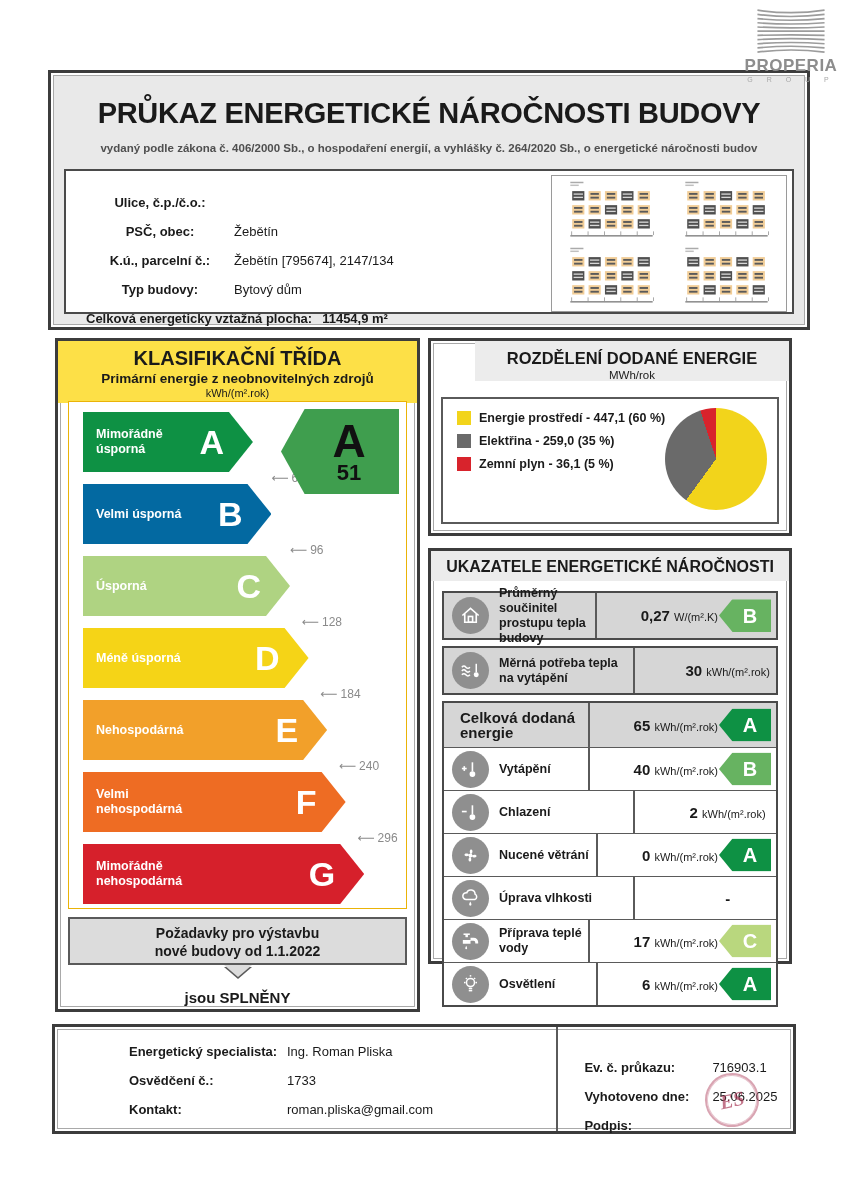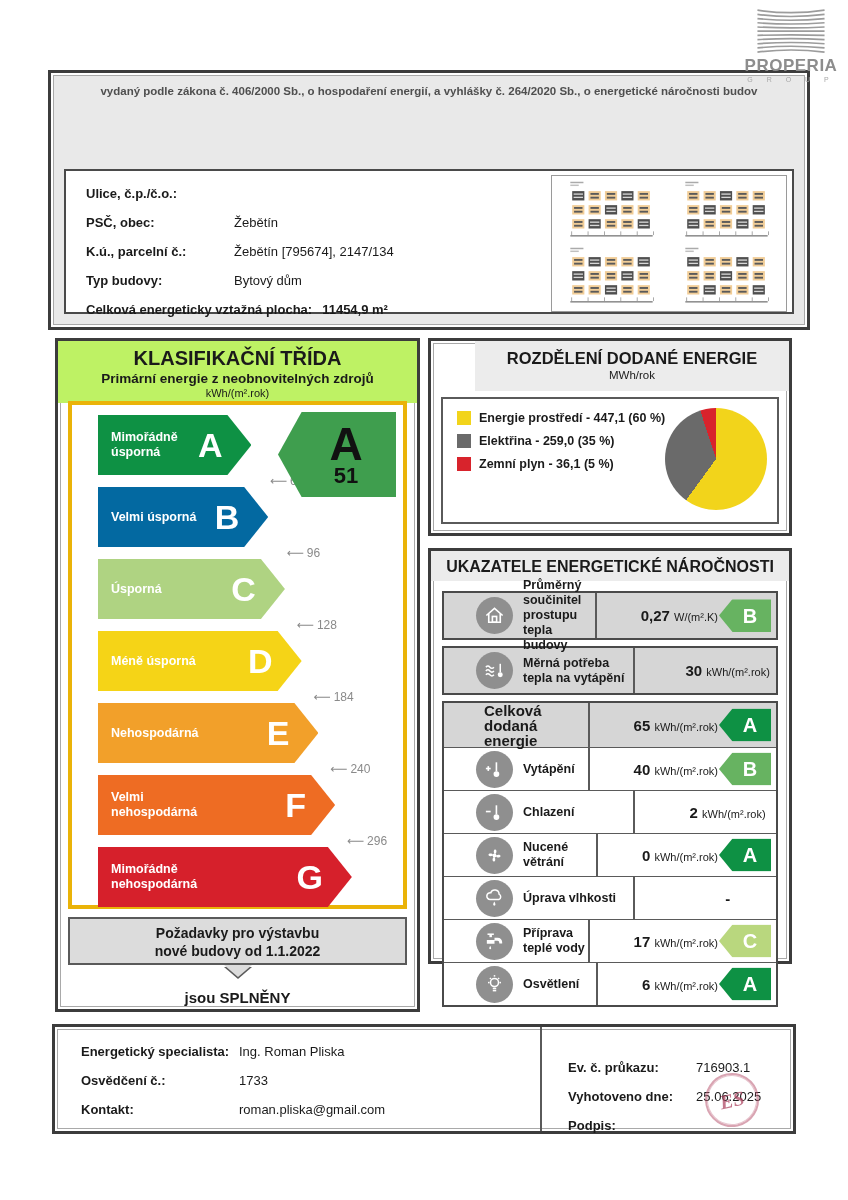--- a/index.html
+++ b/index.html
@@ -18,39 +18,39 @@
   
   .panel{border:3px solid #3c3c3c;box-sizing:border-box;background:#fff;
          box-shadow:inset 0 0 0 2px #ffffff, inset 0 0 0 3px #a9a9a9;}
 
   
   .header-box{left:48px;top:70px;width:762px;height:260px;background:#e9e9e9;}
   .header-title{font-size:29px;font-weight:bold;letter-spacing:-.3px;text-align:center;margin-top:24px;}
   .header-sub{font-size:11.5px;font-weight:bold;color:#4f4f4f;text-align:center;margin-top:12px;}
   .info-box{position:absolute;left:13px;right:13px;top:96px;bottom:13px;background:#fff;
             border:2px solid #4a4a4a;box-sizing:border-box;}
-  .info-fields{position:absolute;left:20px;top:15px;width:480px;}
+  .info-fields{position:absolute;left:20px;top:24px;width:480px;text-align:center;}
   .info-row{display:flex;margin-bottom:13px;font-size:13px;line-height:16px;}
   .info-label{font-weight:bold;width:148px;flex:none;}
   .info-value{}
   .info-row.wide .info-label{width:auto;margin-right:10px;}
   .info-row.wide .info-value{font-weight:bold;}
   .plans-box{position:absolute;right:5px;top:4px;width:236px;height:137px;background:#fff;
              border:1px solid #9a9a9a;display:grid;grid-template-columns:1fr 1fr;grid-template-rows:1fr 1fr;
              padding:2px;box-sizing:border-box;}
   .plan-thumb{width:100%;height:100%;}
 
   
   .class-panel{left:55px;top:338px;width:365px;height:674px;}
-  .class-head{background:#bef264;padding:6px 0 4px;text-align:center;}
+  .class-head{background:#fde047;padding:6px 0 4px;text-align:center;}
   .kt-title{font-size:20px;font-weight:bold;}
   .kt-sub{font-size:13.5px;font-weight:bold;margin-top:1px;}
   .kt-unit{font-size:11px;margin-top:1px;}
   .arrows-box{position:absolute;left:10px;right:10px;top:60px;height:508px;background:#fff;
-              border:4px solid #eab308;padding:10px 26px;box-sizing:border-box;}
+              border:1px solid #eab308;padding:10px 14px;box-sizing:border-box;}
   .class-row{position:relative;height:60px;margin-bottom:12px;}
   .class-arrow{position:relative;height:60px;width:var(--w);
                clip-path:polygon(0 0, calc(100% - 24px) 0, 100% 50%, calc(100% - 24px) 100%, 0 100%);}
   .class-label{position:absolute;left:13px;top:50%;transform:translateY(-50%);
                color:#fff;font-weight:bold;font-size:12.5px;line-height:15px;width:118px;}
   .class-letter{position:absolute;right:29px;top:50%;transform:translateY(-50%);
                 color:#fff;font-weight:bold;font-size:34px;}
   .class-threshold{position:absolute;top:calc(100% + 1px);left:0;width:calc(var(--w) + 52px);
                    text-align:right;font-size:12px;color:#8a8a8a;line-height:11px;}
   .th-arrow{letter-spacing:-1px;margin-right:4px;}
@@ -62,56 +62,56 @@
   .req-box{position:absolute;left:10px;right:10px;top:576px;height:48px;background:#dcdcdc;
            border:2px solid #5a5a5a;box-sizing:border-box;text-align:center;
            font-size:14px;font-weight:bold;line-height:18px;padding-top:5px;}
   .req-notch{position:absolute;left:50%;top:624px;transform:translateX(-50%);
              width:0;height:0;border-left:14px solid transparent;border-right:14px solid transparent;
              border-top:12px solid #dcdcdc;filter:drop-shadow(0 2px 0 #5a5a5a);}
   .req-result{position:absolute;left:0;right:0;top:648px;text-align:center;font-size:15px;font-weight:bold;}
 
   
   .dist-panel{left:428px;top:338px;width:364px;height:198px;}
-  .dist-head{background:#ececec;text-align:center;padding:8px 0 10px;margin-left:44px;}
+  .dist-head{background:#ececec;text-align:center;padding:8px 0 0;margin-left:44px;}
   .dist-title{font-size:16.5px;font-weight:bold;}
   .dist-unit{font-size:11.5px;margin-top:1px;}
   .dist-content{position:absolute;left:10px;right:10px;top:56px;bottom:9px;background:#fff;
                 border:2px solid #5a5a5a;box-sizing:border-box;display:flex;align-items:flex-start;}
   .legend{padding:12px 0 0 14px;flex:1;}
   .legend-item{display:flex;align-items:center;margin-bottom:9px;}
   .legend-swatch{width:14px;height:14px;flex:none;margin-right:8px;}
   .legend-label{font-size:12.5px;font-weight:bold;white-space:nowrap;}
   .pie{width:102px;height:102px;border-radius:50%;flex:none;margin:9px 14px 0 0;}
 
   
   .ind-panel{left:428px;top:548px;width:364px;height:416px;}
   .ind-head{background:#ececec;text-align:center;padding:7px 0 5px;font-size:16px;font-weight:bold;}
   .ind-content{position:absolute;left:6px;right:6px;top:34px;bottom:6px;background:#fff;padding:6px 5px;box-sizing:border-box;}
   .ind-row{display:flex;align-items:stretch;border:2px solid #4a4a4a;box-sizing:border-box;background:#d6d6d6;height:49px;margin-bottom:6px;}
   .ind-table{border:2px solid #4a4a4a;box-sizing:border-box;margin-top:2px;}
   .ind-trow{display:flex;align-items:stretch;background:#fff;height:43px;border-top:1px solid #5a5a5a;box-sizing:border-box;}
   .ind-trow:first-child{border-top:none;background:#d6d6d6;height:44px;}
-  .ind-left{flex:1 1 57%;display:flex;align-items:center;padding-left:8px;box-sizing:border-box;min-width:0;margin-left:24px;}
+  .ind-left{flex:1 1 57%;display:flex;align-items:center;padding-left:8px;box-sizing:border-box;min-width:0;}
   .ind-right{flex:0 0 43%;border-left:2px solid #5a5a5a;position:relative;display:flex;align-items:center;justify-content:center;box-sizing:border-box;padding-left:44px;}
   .ind-right.has-grade{padding-right:58px;}
   .ind-icon{width:37px;height:37px;border-radius:50%;background:#8f8f8f;flex:none;
             display:flex;align-items:center;justify-content:center;margin-right:10px;}
   .ind-icon svg{width:23px;height:23px;}
   .ind-label{font-size:12.5px;font-weight:bold;line-height:15px;}
   .ind-label.total{font-size:15px;padding-left:8px;}
   .ind-value{font-size:15px;font-weight:bold;white-space:nowrap;}
   .ind-unit{font-size:11px;font-weight:normal;}
   .grade-badge{position:absolute;right:5px;top:50%;transform:translateY(-50%);
                width:52px;height:33px;clip-path:polygon(0 50%, 26% 0, 100% 0, 100% 100%, 26% 100%);
                display:flex;align-items:center;justify-content:center;padding-left:10px;box-sizing:border-box;}
   .grade-letter{color:#fff;font-size:20px;font-weight:bold;}
 
   
-  .footer-box{left:52px;top:1024px;width:744px;height:110px;display:flex;}
+  .footer-box{left:52px;top:1024px;width:744px;height:110px;display:flex;padding-left:48px;}
   .footer-col{padding:17px 0 0 26px;box-sizing:border-box;position:relative;}
   .footer-col.left{flex:0 0 66%;border-right:2px solid #5a5a5a;}
   .footer-col.right{flex:1;margin-top:16px;}
   .f-row{display:flex;font-size:13px;margin-bottom:14px;line-height:15px;}
   .f-label{font-weight:bold;flex:none;}
   .footer-col.left .f-label{width:158px;}
   .footer-col.right .f-label{width:128px;}
   .stamp{position:absolute;right:34px;bottom:4px;width:50px;height:50px;border-radius:50%;
          border:2px solid rgba(186,90,115,.55);box-shadow:inset 0 0 0 1px rgba(186,90,115,.35);
          display:flex;align-items:center;justify-content:center;transform:rotate(-12deg);}
@@ -133,20 +133,21 @@
       <path d="M10 40 Q 50 38 90 40" fill="none" stroke="#9c9c9c" stroke-width="2"></path>
       <path d="M10 45 Q 50 42 90 45" fill="none" stroke="#9c9c9c" stroke-width="2"></path>
       <path d="M10 50 Q 50 46 90 50" fill="none" stroke="#9c9c9c" stroke-width="2"></path>
       <path d="M10 55 Q 50 50 90 55" fill="none" stroke="#9c9c9c" stroke-width="2"></path>
     </svg>
   <div class="logo-name">PROPERIA</div>
   <div class="logo-group">G R O U P</div>
 </div>
 
 <div class="abs panel header-box">
+  <div class="header-title">PRŮKAZ ENERGETICKÉ NÁROČNOSTI BUDOVY</div>
   <div class="header-sub">vydaný podle zákona č. 406/2000 Sb., o hospodaření energií, a vyhlášky č. 264/2020 Sb., o energetické náročnosti budov</div>
   <div class="info-box">
     <div class="info-fields">
       <div class="info-row">
         <span class="info-label">Ulice, č.p./č.o.:</span>
         <span class="info-value"></span>
       </div>
       <div class="info-row">
         <span class="info-label">PSČ, obec:</span>
         <span class="info-value">Žebětín</span>

